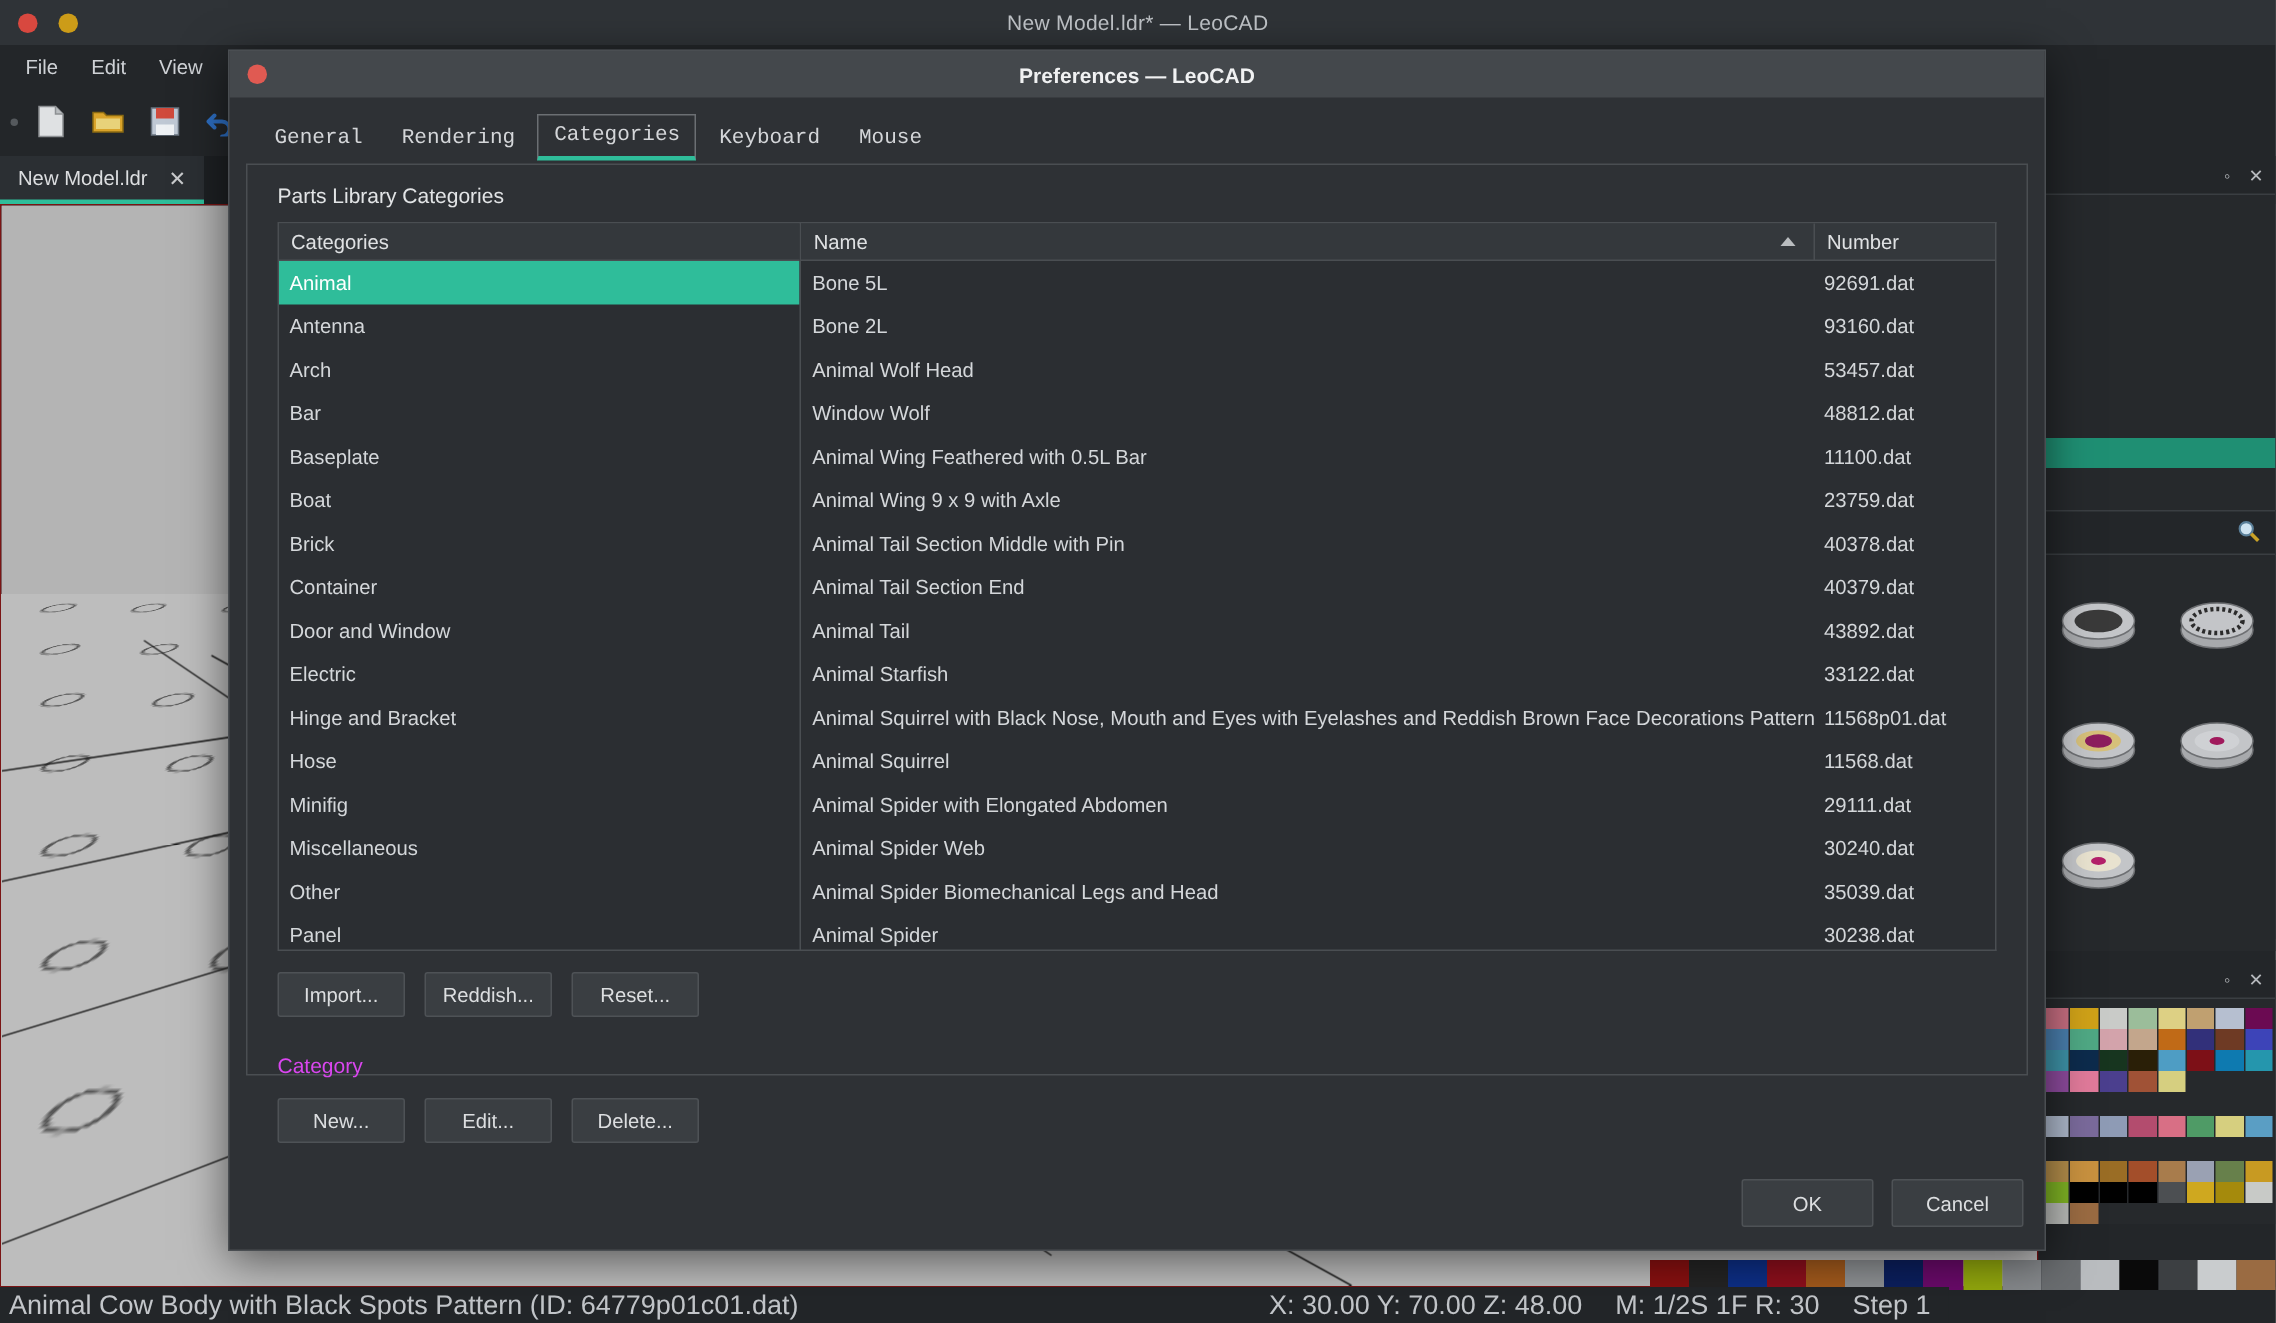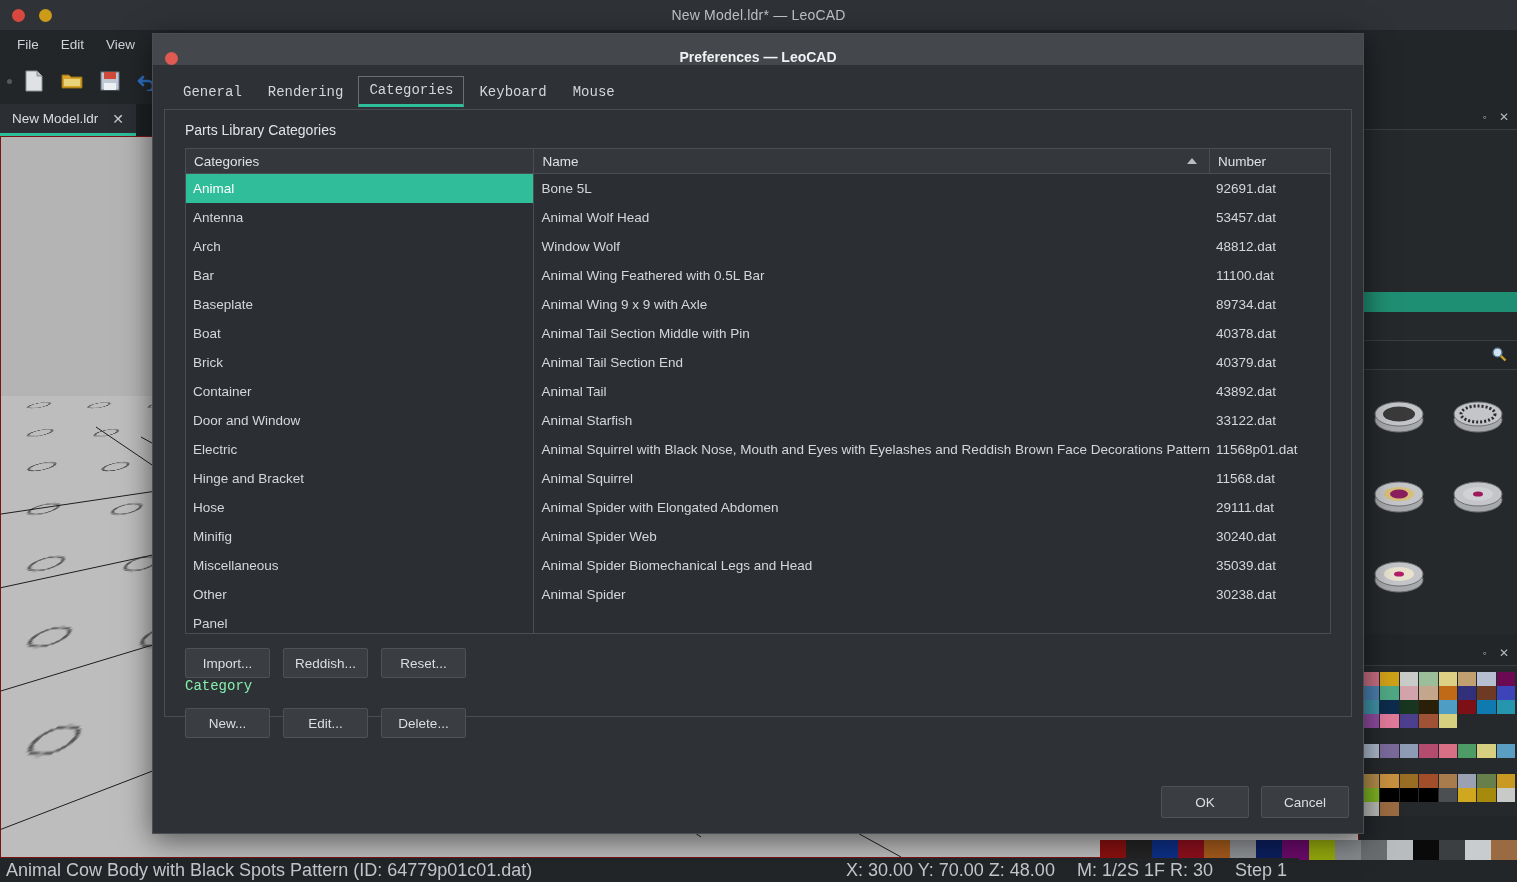--- a/index.html
+++ b/index.html
@@ -110,21 +110,21 @@
   .status-left { padding-left: 6px; }
   .status-right { margin-left:auto; display:flex; gap:22px; padding-right:12px; }
 
   
   .dialog {
     position: absolute; left: 152px; top: 33px; width: 1212px; height: 801px;
     background: #2e3135; border: 1px solid #4a4e52;
     box-shadow: 0 6px 28px rgba(0,0,0,.55);
   }
   .dlg-titlebar {
-    height: 31px; background: #44484c; display: flex; align-items: flex-end; position: relative;
+    height: 31px; background: #44484c; display: flex; align-items: center; position: relative;
   }
   .dlg-dot { width: 13px; height: 13px; border-radius: 50%; background: #e05a52; margin-left: 12px; }
   .dlg-title {
     position: absolute; left: 0; right: 0; text-align: center;
     font-size: 14px; font-weight: bold; color: #f0f1f2;
   }
   .dlg-body { padding: 10px 11px 0 11px; }
 
   .tabs { display: flex; align-items: flex-end; gap: 4px; height: 32px; padding-left: 8px; font-family: Liberation Mono, monospace; }
   .tab {
@@ -158,21 +158,21 @@
   .row .c-num { width: 120px; padding-left: 6px; }
   .cat-row { height: 29px; display: flex; align-items: center; padding-left: 7px; font-size: 13.5px; color: #d4d7da; }
   .cat-row.selected { background: #2fbd9a; color: #ffffff; }
 
   .btnrow { display: flex; gap: 13px; margin-top: 14px; }
   .btn {
     width: 85px; height: 30px; background: #3a3e42; border: 1px solid #4e5256;
     color: #dcdee0; font-size: 13.5px; font-family: "Liberation Sans", sans-serif;
     display: flex; align-items: center; justify-content: center; border-radius: 2px;
   }
-  .section-label { font-size: 14px; color: #86efac; font-family: Liberation Mono, monospace; }
+  .section-label { margin-top: 24px; font-size: 14px; color: #d946ef; }
 
   .dlg-footer {
     position: absolute; left: 0; right: 0; bottom: 0; height: 62px;
     display: flex; align-items: center; justify-content: flex-end; gap: 12px; padding-right: 14px;
   }
   .btn-wide { width: 88px; height: 32px; }
 </style>
 </head>
 <body>
 
@@ -483,34 +483,38 @@
                 <span class="sort-tri"></span>
               </div>
               <div class="th num">Number</div>
             </div>
             <div class="tbody" id="partbody">
                 <div class="row">
                   <div class="c-name">Bone 5L</div>
                   <div class="c-num">92691.dat</div>
                 </div>
                 <div class="row">
+                  <div class="c-name">Bone 2L</div>
+                  <div class="c-num">93160.dat</div>
+                </div>
+                <div class="row">
                   <div class="c-name">Animal Wolf Head</div>
                   <div class="c-num">53457.dat</div>
                 </div>
                 <div class="row">
                   <div class="c-name">Window Wolf</div>
                   <div class="c-num">48812.dat</div>
                 </div>
                 <div class="row">
                   <div class="c-name">Animal Wing Feathered with 0.5L Bar</div>
                   <div class="c-num">11100.dat</div>
                 </div>
                 <div class="row">
                   <div class="c-name">Animal Wing  9 x  9 with Axle</div>
-                  <div class="c-num">89734.dat</div>
+                  <div class="c-num">23759.dat</div>
                 </div>
                 <div class="row">
                   <div class="c-name">Animal Tail Section Middle with Pin</div>
                   <div class="c-num">40378.dat</div>
                 </div>
                 <div class="row">
                   <div class="c-name">Animal Tail Section End</div>
                   <div class="c-num">40379.dat</div>
                 </div>
                 <div class="row">

